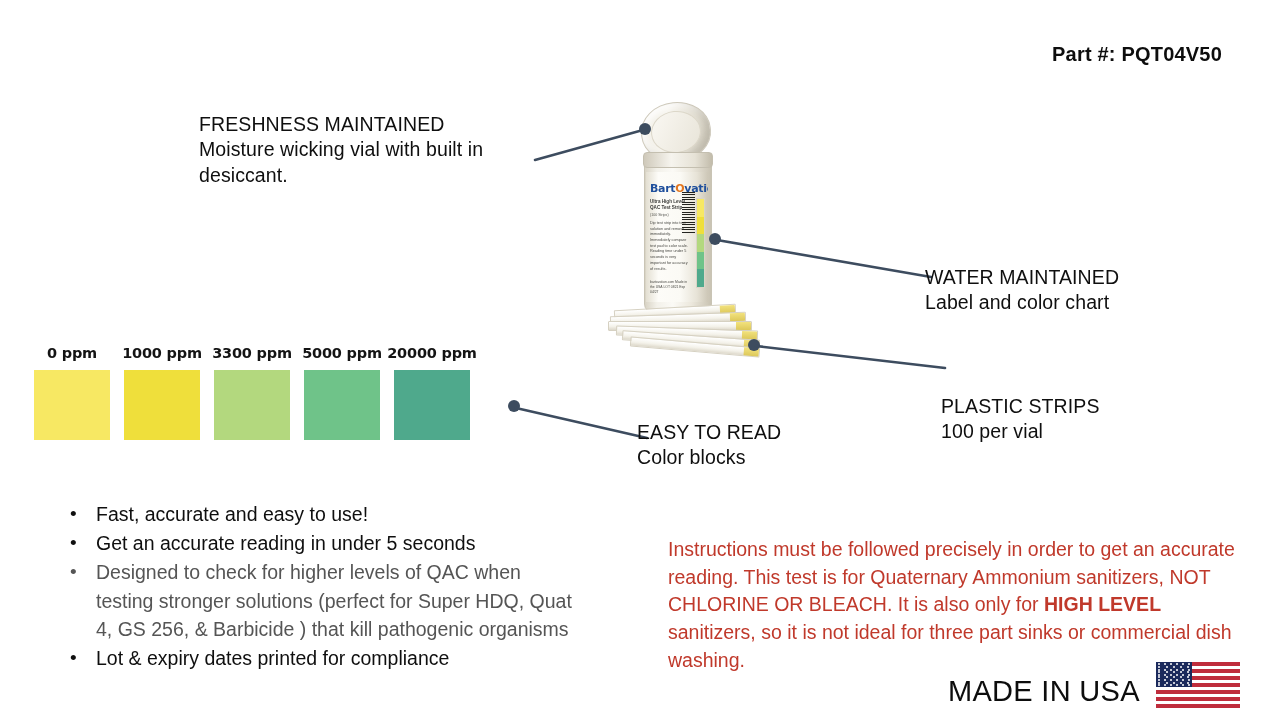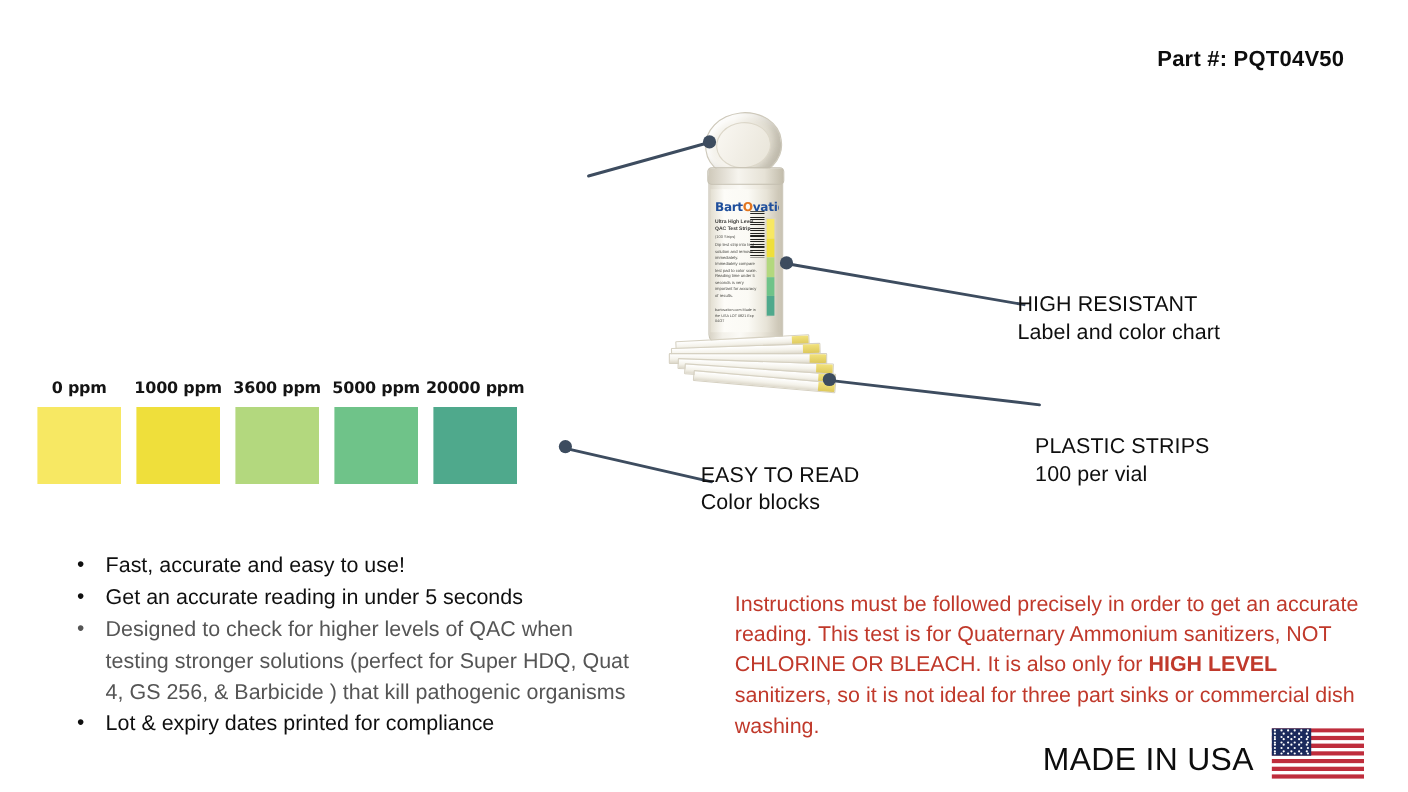--- a/index.html
+++ b/index.html
@@ -370,23 +370,27 @@
   </svg>
   <svg class="leader" id="leader-strips" viewBox="0 0 205 40">
     <circle cx="9" cy="9" r="6"></circle>
     <line x1="11" y1="10" x2="200" y2="32"></line>
   </svg>
   <svg class="leader" id="leader-read" viewBox="0 0 145 45">
     <circle cx="9" cy="8" r="6"></circle>
     <line x1="11" y1="10" x2="142" y2="40"></line>
   </svg>
 
+  <div class="callout" id="callout-freshness">
+    <div class="title">FRESHNESS MAINTAINED</div>
+    <div class="sub">Moisture wicking vial with built in desiccant.</div>
+  </div>
 
   <div class="callout" id="callout-water">
-    <div class="title">HIGH RESISTANT</div>
+    <div class="title">WATER MAINTAINED</div>
     <div class="sub">Label and color chart</div>
   </div>
 
   <div class="callout" id="callout-strips">
     <div class="title">PLASTIC STRIPS</div>
     <div class="sub">100 per vial</div>
   </div>
 
   <div class="callout" id="callout-read">
     <div class="title">EASY TO READ</div>
@@ -396,21 +400,21 @@
   <div id="color-chart">
       <div class="swatch-cell">
         <div class="swatch-label">0 ppm</div>
         <div class="swatch-box" style="background: rgb(247, 232, 99);"></div>
       </div>
       <div class="swatch-cell">
         <div class="swatch-label">1000 ppm</div>
         <div class="swatch-box" style="background: rgb(239, 223, 59);"></div>
       </div>
       <div class="swatch-cell">
-        <div class="swatch-label">3600 ppm</div>
+        <div class="swatch-label">3300 ppm</div>
         <div class="swatch-box" style="background: rgb(179, 216, 126);"></div>
       </div>
       <div class="swatch-cell">
         <div class="swatch-label">5000 ppm</div>
         <div class="swatch-box" style="background: rgb(111, 195, 137);"></div>
       </div>
       <div class="swatch-cell">
         <div class="swatch-label">20000 ppm</div>
         <div class="swatch-box" style="background: rgb(79, 169, 140);"></div>
       </div>

